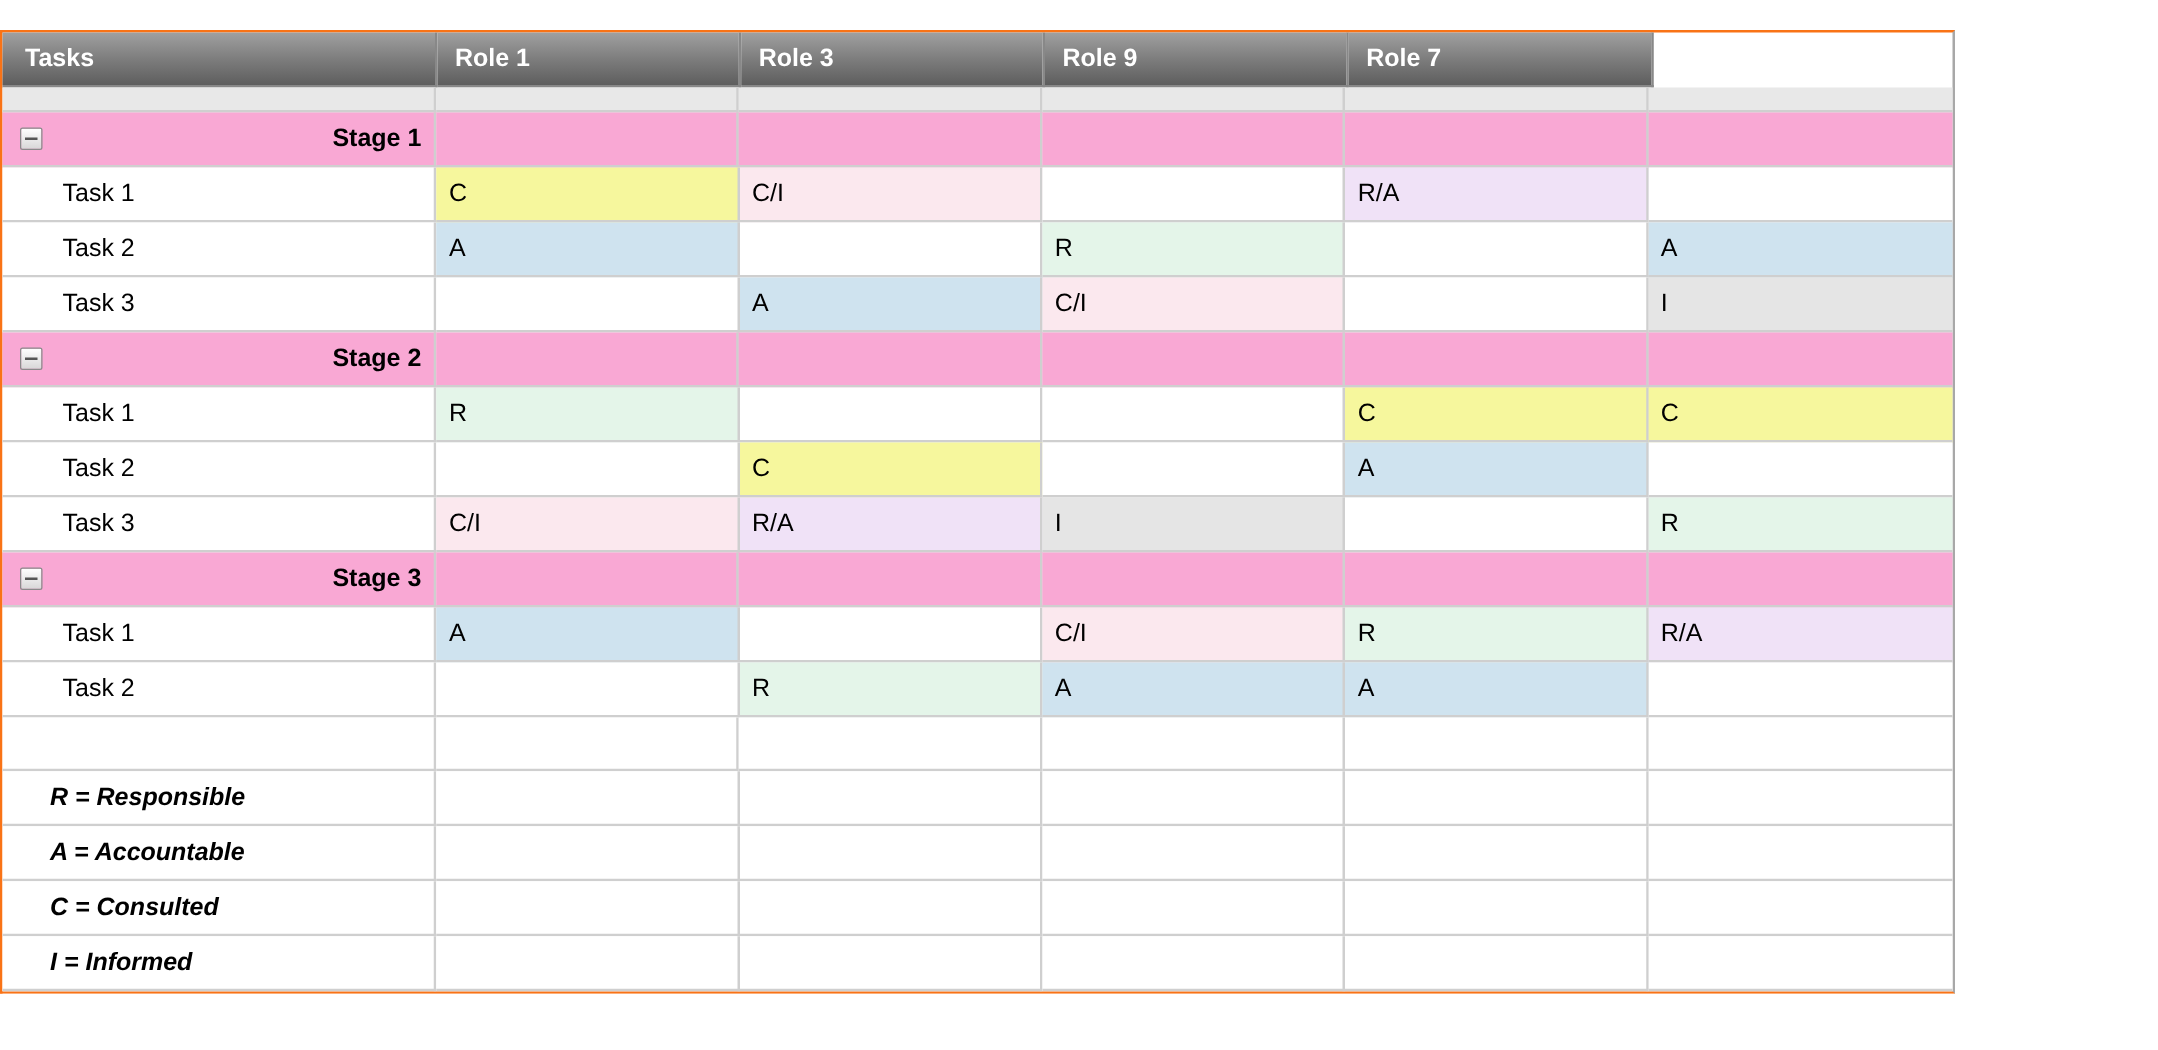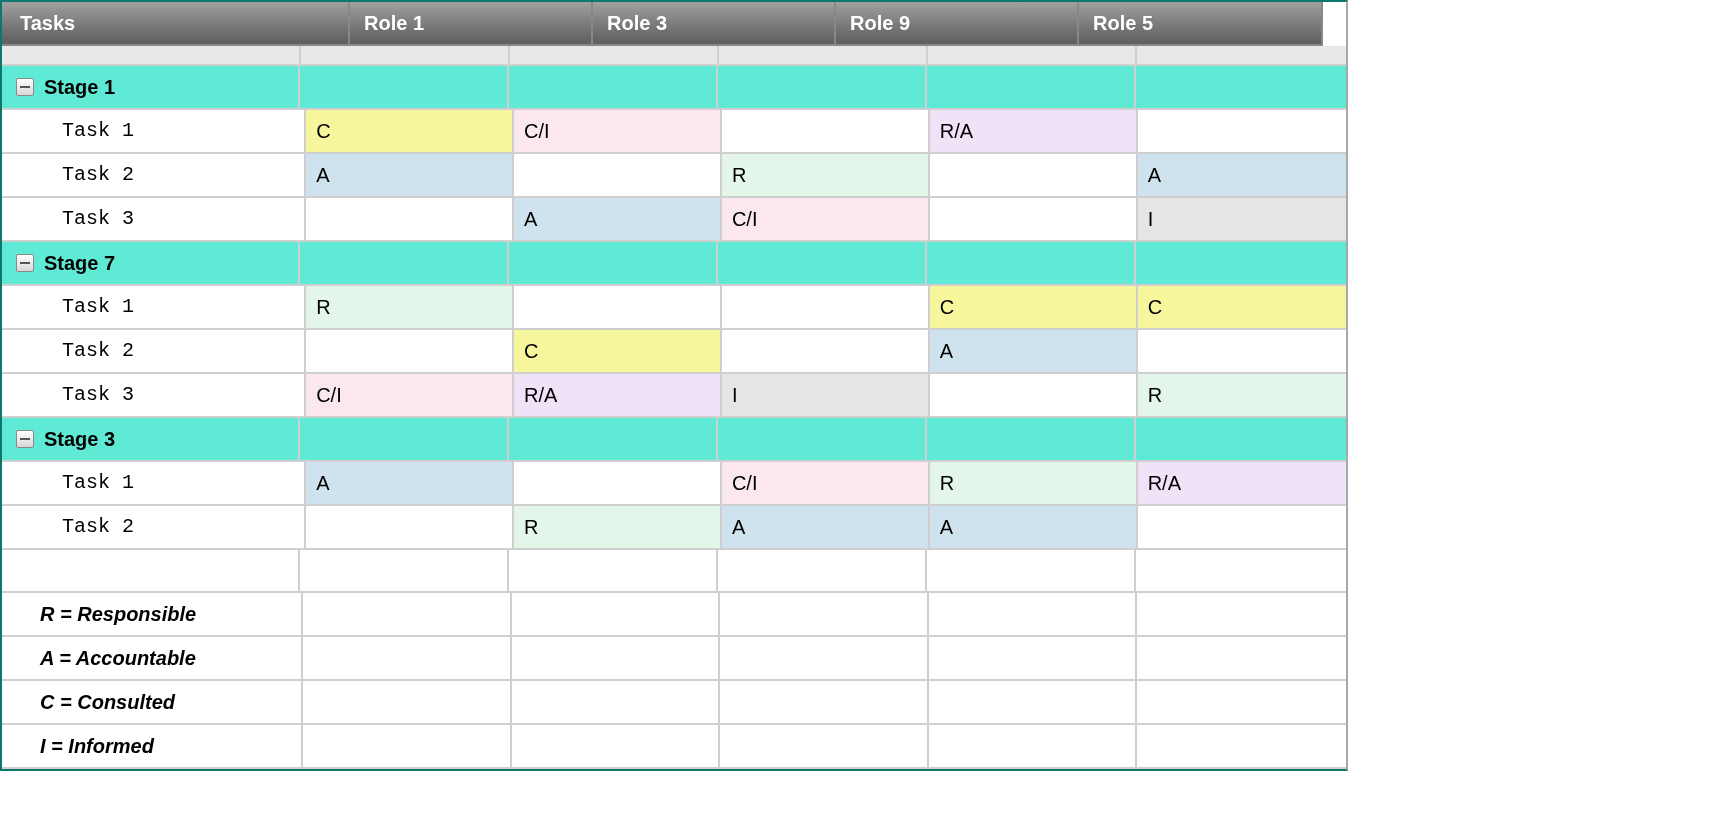--- a/index.html
+++ b/index.html
@@ -4,23 +4,24 @@
 <style>
   * { box-sizing: border-box; }
   body {
     margin: 0;
     padding: 0;
     font-family: Arial, Helvetica, sans-serif;
     font-size: 20px;
     background: #fff;
   }
   .matrix {
-    width: 1348px;
-    border: 2px solid #0f766e;
+    width: 1564px;
+    border: 2px solid #f97316;
     border-right: 2px solid #a8a8a8;
+    margin-top: 24px;
   }
   .row {
     display: flex;
     width: 100%;
   }
   .cell {
     border-right: 2px solid #cfcfcf;
     border-bottom: 2px solid #cfcfcf;
     padding: 8px 10px 8px 10px;
     min-height: 43px;
@@ -48,34 +49,34 @@
 
   
   .spacer .cell {
     background: #e8e8e8;
     min-height: 20px;
     padding: 0;
   }
 
   
   .stage .cell {
-    background: #5eead4;
+    background: #f9a8d4;
+    justify-content: space-between;
   }
   .stage .c-tasks {
     font-weight: bold;
     display: flex;
     align-items: center;
     gap: 10px;
     padding-left: 14px;
   }
 
   
   .task .c-tasks {
-    padding-left: 60px;
-    font-family: Liberation Mono, monospace;
+    padding-left: 48px;
   }
 
   
   .empty .cell { background:#fff; }
 
   
   .legend .c-tasks {
     font-weight: bold;
     padding-left: 38px;
     font-style: italic;
@@ -111,21 +112,21 @@
 </head>
 <body>
 
 <div class="matrix">
 
   <div class="row header">
     <div class="cell c-tasks">Tasks</div>
     <div class="cell c-role">Role 1</div>
     <div class="cell c-role">Role 3</div>
     <div class="cell c-role">Role 9</div>
-    <div class="cell c-role">Role 5</div>
+    <div class="cell c-role">Role 7</div>
   </div>
 
   <div class="row spacer">
     <div class="cell c-tasks"></div>
       <div class="cell c-role"></div>
       <div class="cell c-role"></div>
       <div class="cell c-role"></div>
       <div class="cell c-role"></div>
       <div class="cell c-role"></div>
   </div>
@@ -162,21 +163,21 @@
     <div class="cell c-role"></div>
     <div class="cell c-role clr-A">A</div>
     <div class="cell c-role clr-CI">C/I</div>
     <div class="cell c-role"></div>
     <div class="cell c-role clr-I">I</div>
   </div>
 
   <div class="row stage">
     <div class="cell c-tasks">
       <span class="toggle"></span>
-      <span>Stage 7</span>
+      <span>Stage 2</span>
     </div>
     <div class="cell c-role"></div>
       <div class="cell c-role"></div>
       <div class="cell c-role"></div>
       <div class="cell c-role"></div>
       <div class="cell c-role"></div>
   </div>
   <div class="row task">
     <div class="cell c-tasks">Task 1</div>
     <div class="cell c-role clr-R">R</div>

